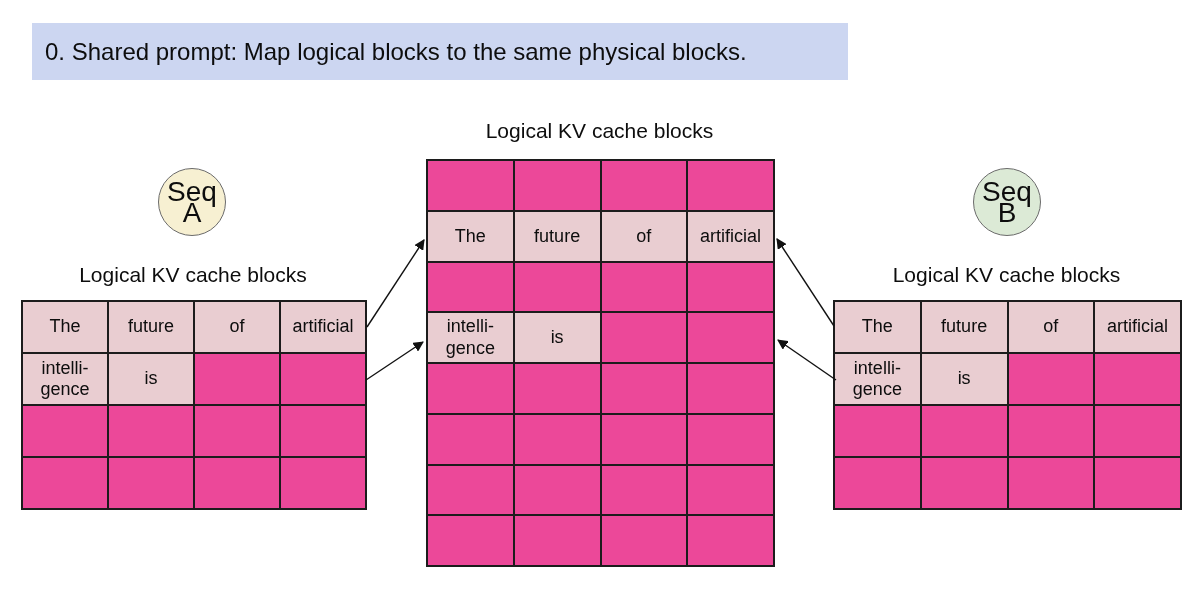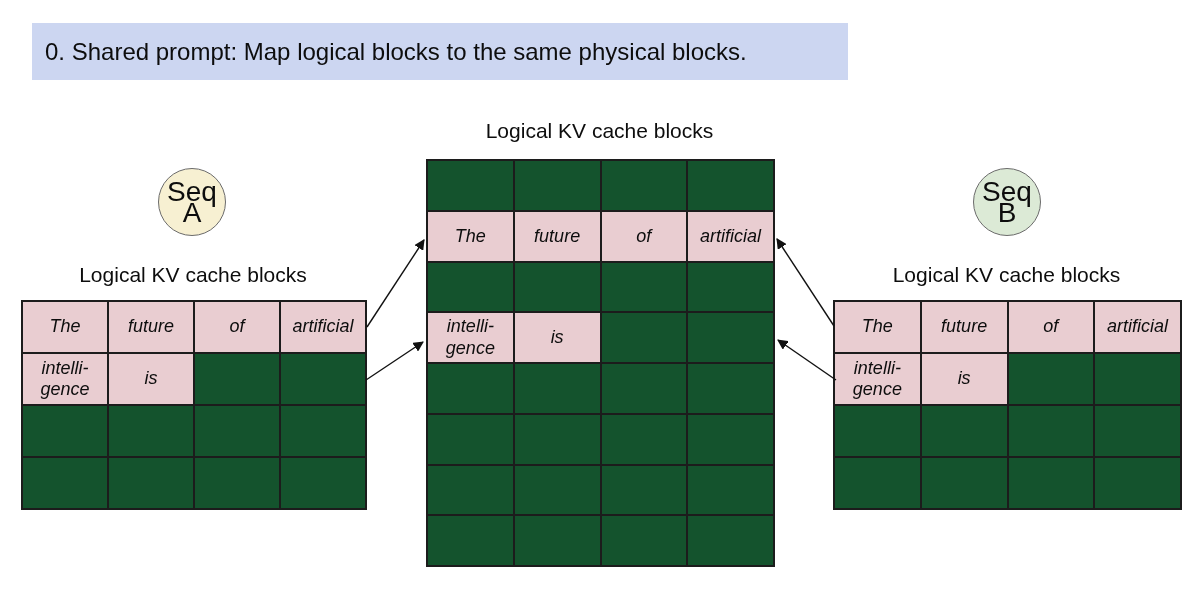--- a/index.html
+++ b/index.html
@@ -23,21 +23,21 @@
   .tbl-title{position:absolute;text-align:center;font-size:21px;}
   .seq-circle{
     position:absolute;width:68px;height:68px;border-radius:50%;
     border:1.5px solid #6b6b6b;box-sizing:border-box;
     display:flex;flex-direction:column;align-items:center;justify-content:center;
     font-size:28px;line-height:21px;
   }
   .seq-a{left:158px;top:168px;background:var(--seq-a-bg);}
   .seq-b{left:973px;top:168px;background:var(--seq-b-bg);}
   .tbl{
-    position:absolute;display:grid;background:#14532d;border:1px solid var(--line);font-style:italic;
+    position:absolute;display:grid;background:#ec4899;border:1px solid var(--line);
   }
   .tbl .cell{
     border:1px solid var(--line);
     display:flex;align-items:center;justify-content:center;
     text-align:center;white-space:pre-line;
     font-size:18px;line-height:1.18;overflow:hidden;
   }
   .tbl .cell.filled{background:var(--pink);}
   #left-table{left:21px;top:300px;width:344px;height:208px;grid-auto-rows:1fr;}
   #physical-table{left:426px;top:159px;width:347px;height:406px;grid-auto-rows:1fr;}

